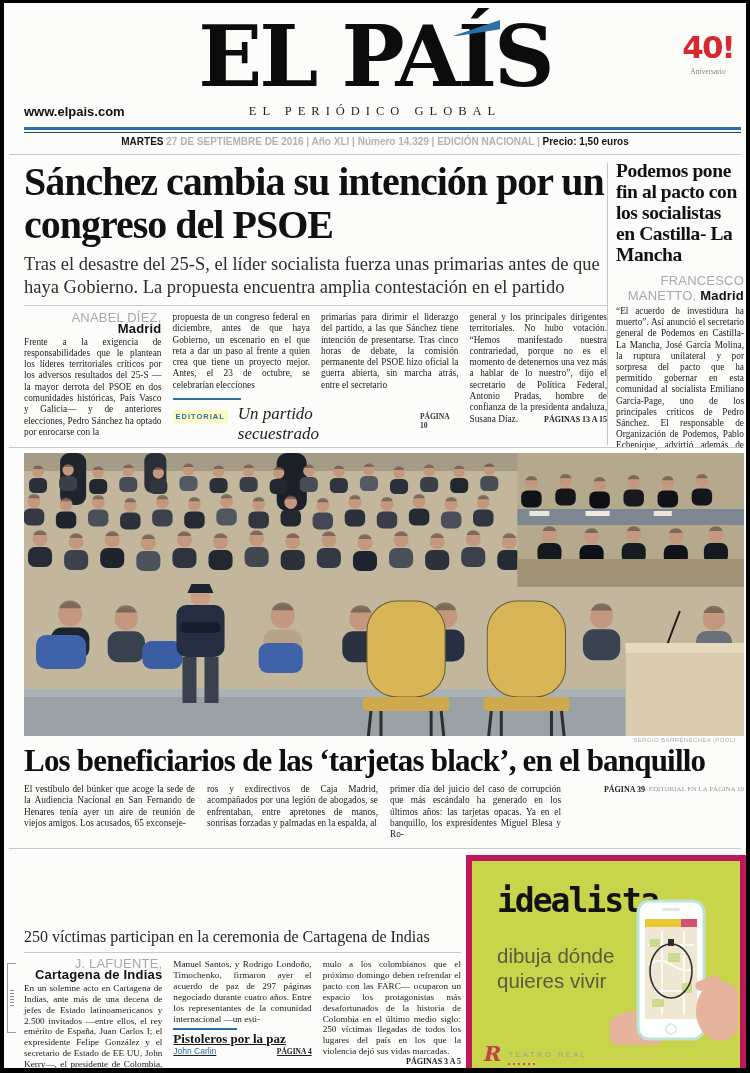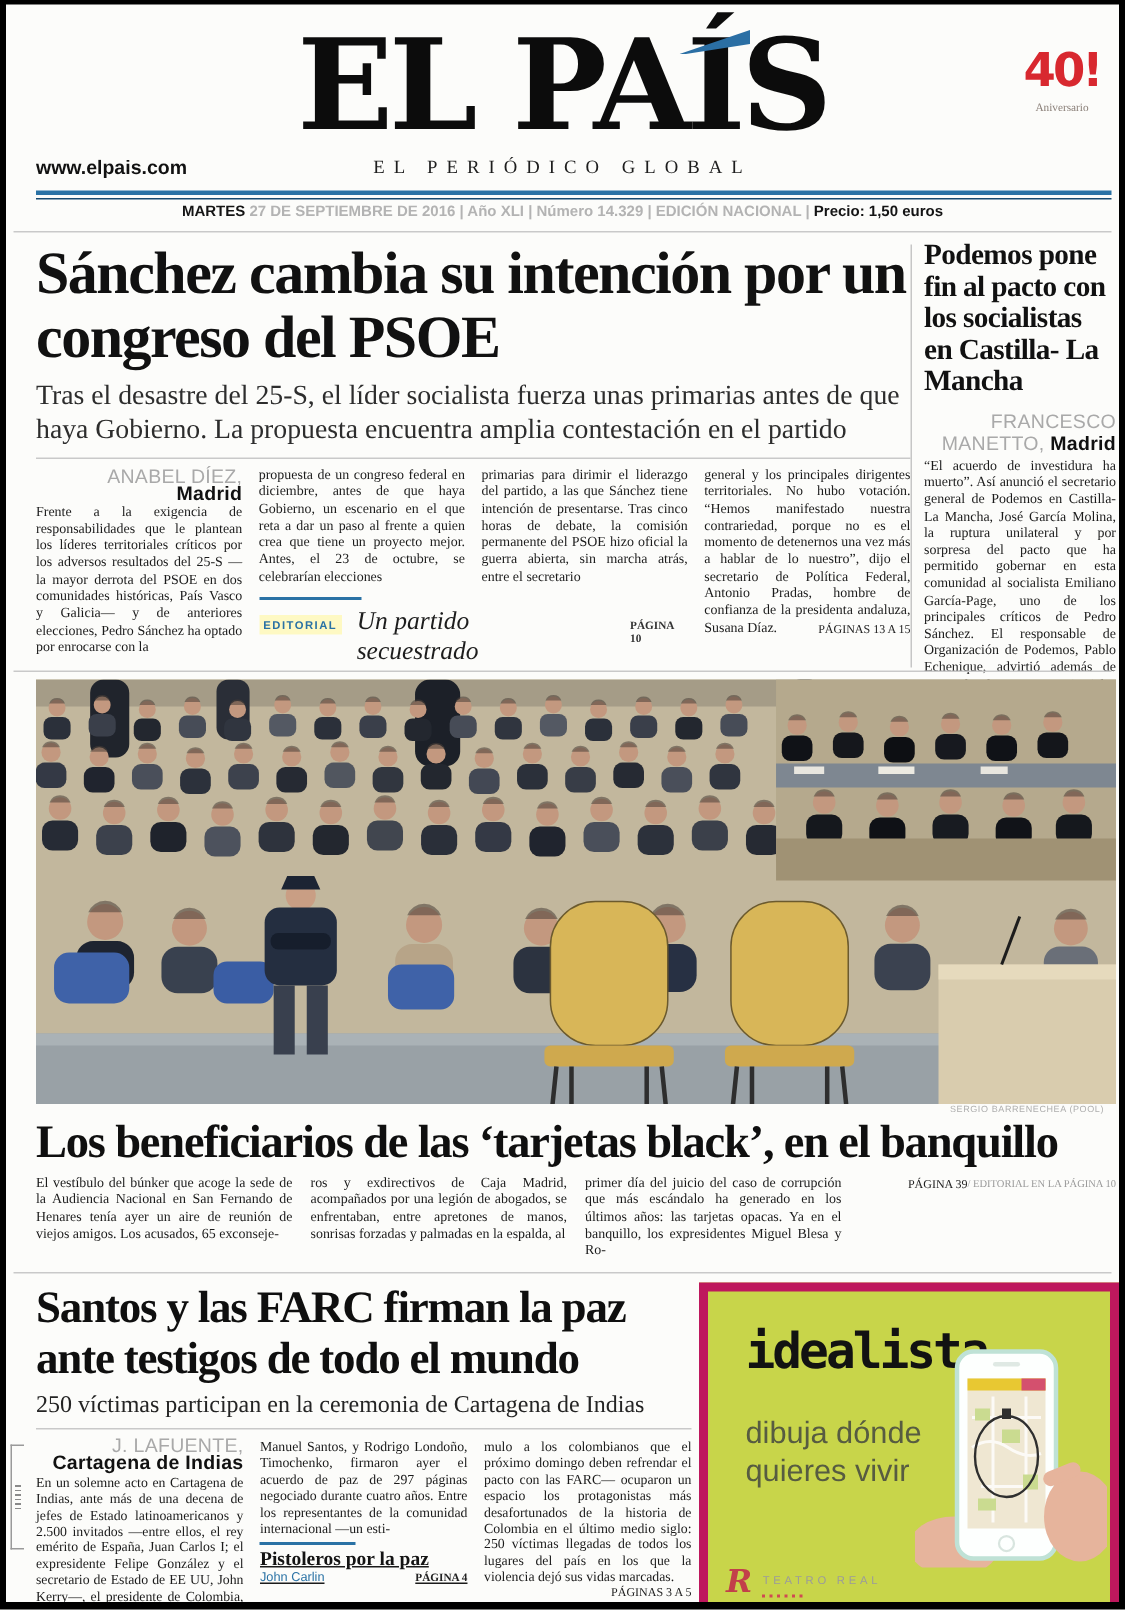--- a/index.html
+++ b/index.html
@@ -40,21 +40,21 @@
   .lead-deck { position:absolute; left:20px; top:250px; width:580px;
     font-size:18.5px; line-height:22.5px; color:#2d2d2d; }
   .r-lead { left:20px; width:583px; top:302px; }
   .lead-cols { position:absolute; left:20px; top:309px; width:583px;
     display:grid; grid-template-columns:repeat(4,1fr); column-gap:11px; }
   .bodytext { font-size:9.3px; line-height:11.3px; text-align:justify; color:#1b1b1b; }
   .c1, .c4 { grid-row:1/3; }
   .byline { font-family:"Liberation Sans", sans-serif; font-size:13px;
     text-align:right; margin-bottom:2px; letter-spacing:.2px; }
   .by-a { color:#a9a9a9; } .by-p { color:#111; font-weight:bold; }
-  .pageref { font-size:8px; font-weight:normal; color:#222; float:right; margin-left:4px; }
+  .pageref { font-size:8px; font-weight:bold; color:#222; float:right; margin-left:4px; }
   .pageref-extra { font-size:7px; color:#9a9a9a; float:right; }
   .lead-ed { grid-column:2/4; grid-row:2; margin-top:7px; align-self:start; }
   .ed-rule { width:68px; height:2px; background:#2a72a5; margin-bottom:4px; }
   .ed-row { display:flex; align-items:baseline; gap:10px; }
   .ed-label { font-family:"Liberation Sans", sans-serif; font-weight:bold;
     font-size:7.5px; letter-spacing:1px; color:#2a72a5; background:#fef9c3; padding:2px 3px; }
   .ed-title { font-style:italic; font-size:17px; color:#1d1d1d; }
   .ed-page { font-size:7.5px; font-weight:bold; color:#333; margin-left:12px; }
 
   
@@ -317,21 +317,20 @@
     <div class="bodytext">El vestíbulo del búnker que acoge la sede de la Audiencia Nacional en San Fernando de Henares tenía ayer un aire de reunión de viejos amigos. Los acusados, 65 exconseje-</div>
     <div class="bodytext">ros y exdirectivos de Caja Madrid, acompañados por una legión de abogados, se enfrentaban, entre apretones de manos, sonrisas forzadas y palmadas en la espalda, al</div>
     <div class="bodytext">primer día del juicio del caso de corrupción que más escándalo ha generado en los últimos años: las tarjetas opacas. Ya en el banquillo, los expresidentes Miguel Blesa y Ro-</div>
     <div class="bodytext">
       <span class="pageref-extra">/ EDITORIAL EN LA PÁGINA 10</span>
       <span class="pageref">PÁGINA 39</span>
     </div>
   </div>
   <div class="rule r-black"></div>
 
-  <h2 class="farc-headline">Santos y las FARC firman la paz ante testigos de todo el mundo</h2>
   <p class="farc-deck">250 víctimas participan en la ceremonia de Cartagena de Indias</p>
   <div class="rule r-farc"></div>
   <div class="farc-cols">
     <div class="bodytext">
       <div class="byline">
         <span class="by-a">J. LAFUENTE,</span>
         <span class="by-p">Cartagena de Indias</span>
       </div>
       <span>En un solemne acto en Cartagena de Indias, ante más de una decena de jefes de Estado latinoamericanos y 2.500 invitados —entre ellos, el rey emérito de España, Juan Carlos I; el expresidente Felipe González y el secretario de Estado de EE UU, John Kerry—, el presidente de Colombia, Juan</span>
     </div>

